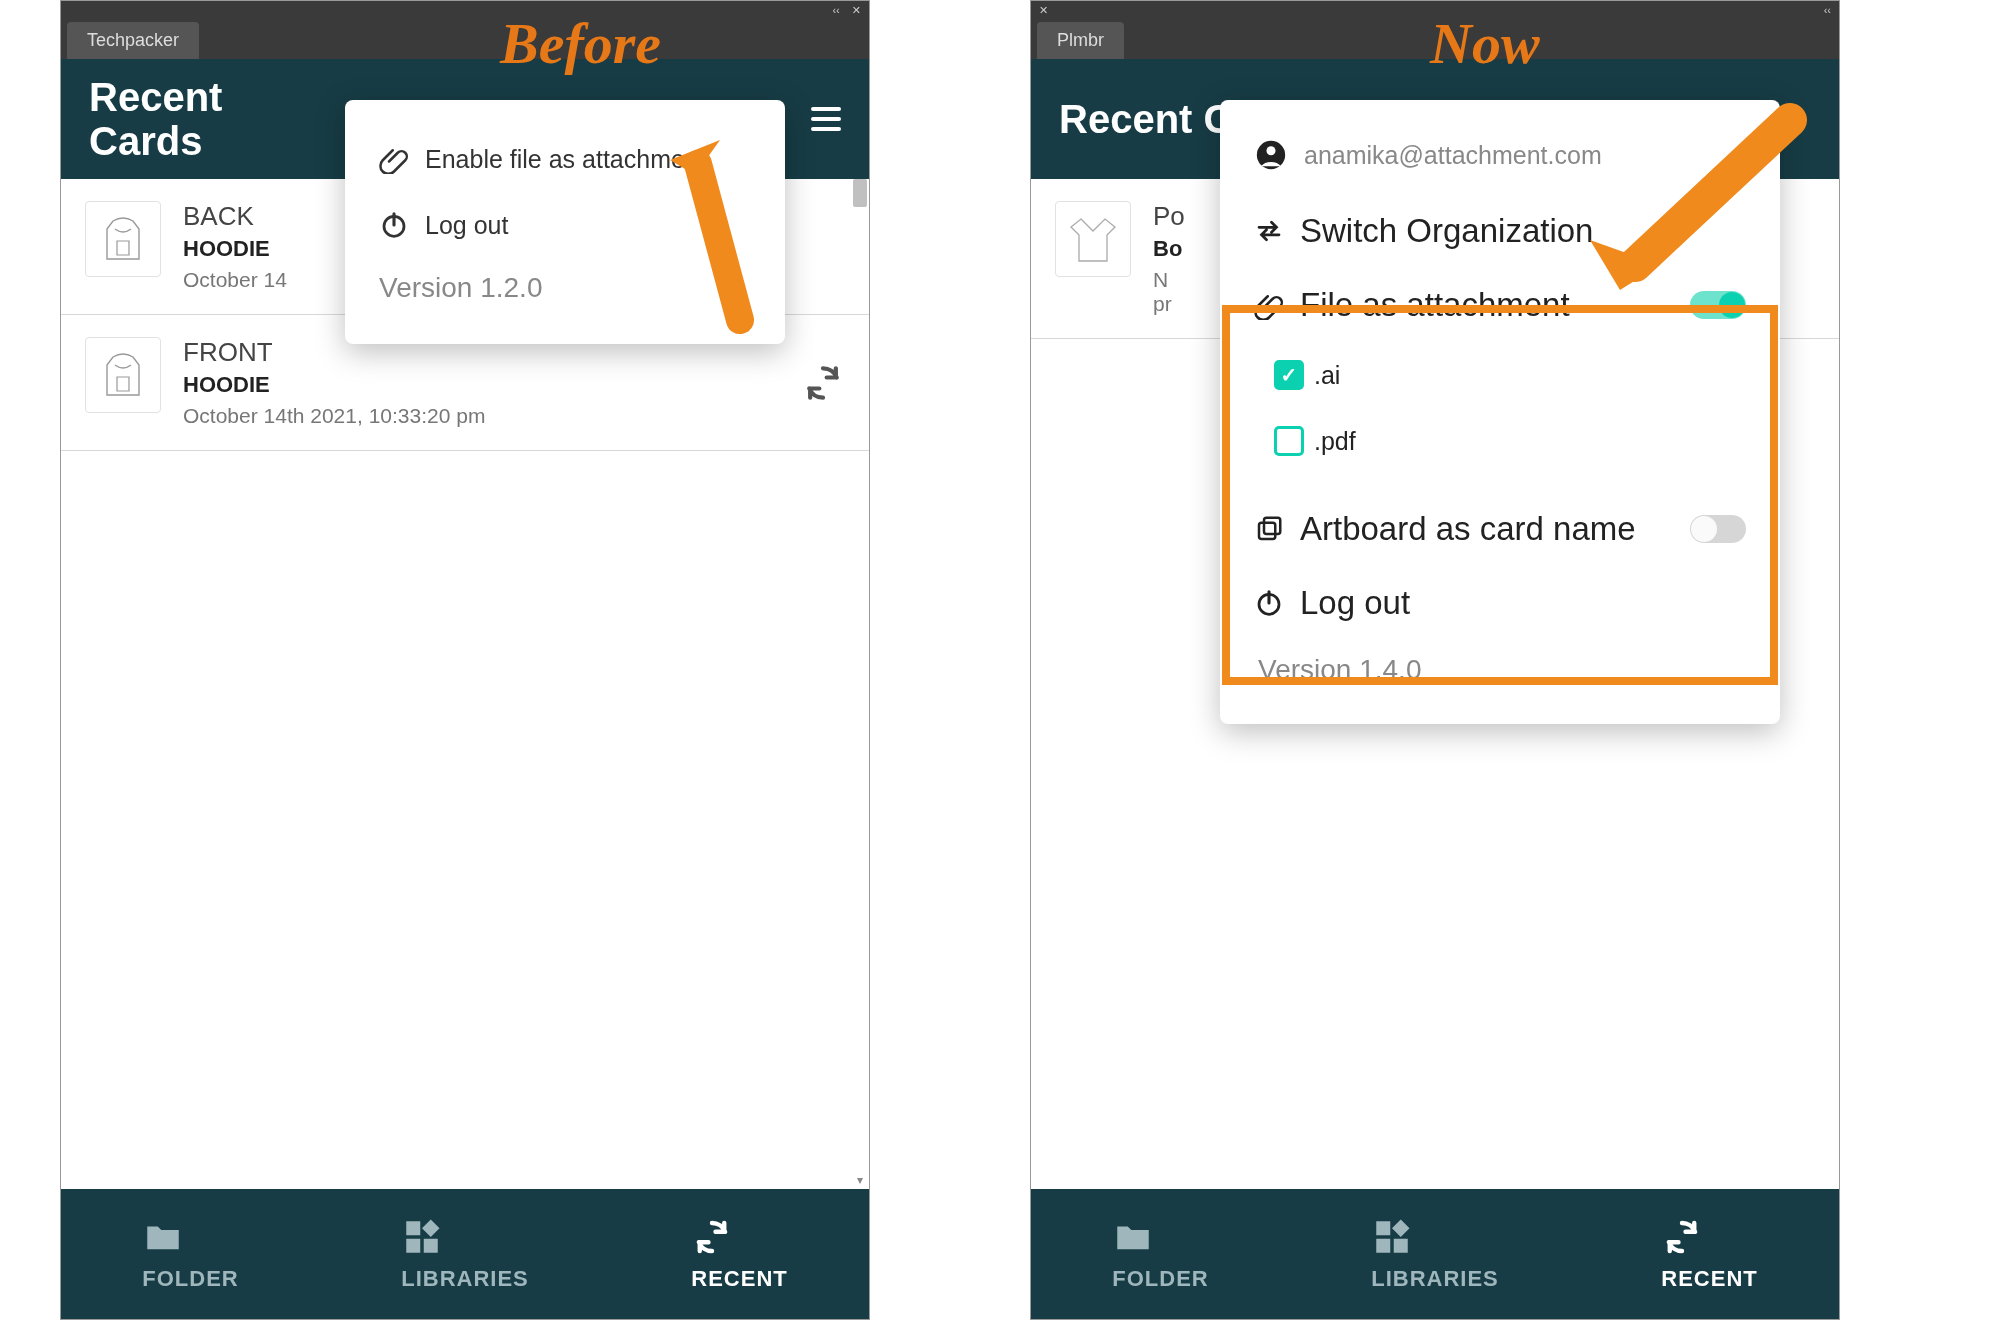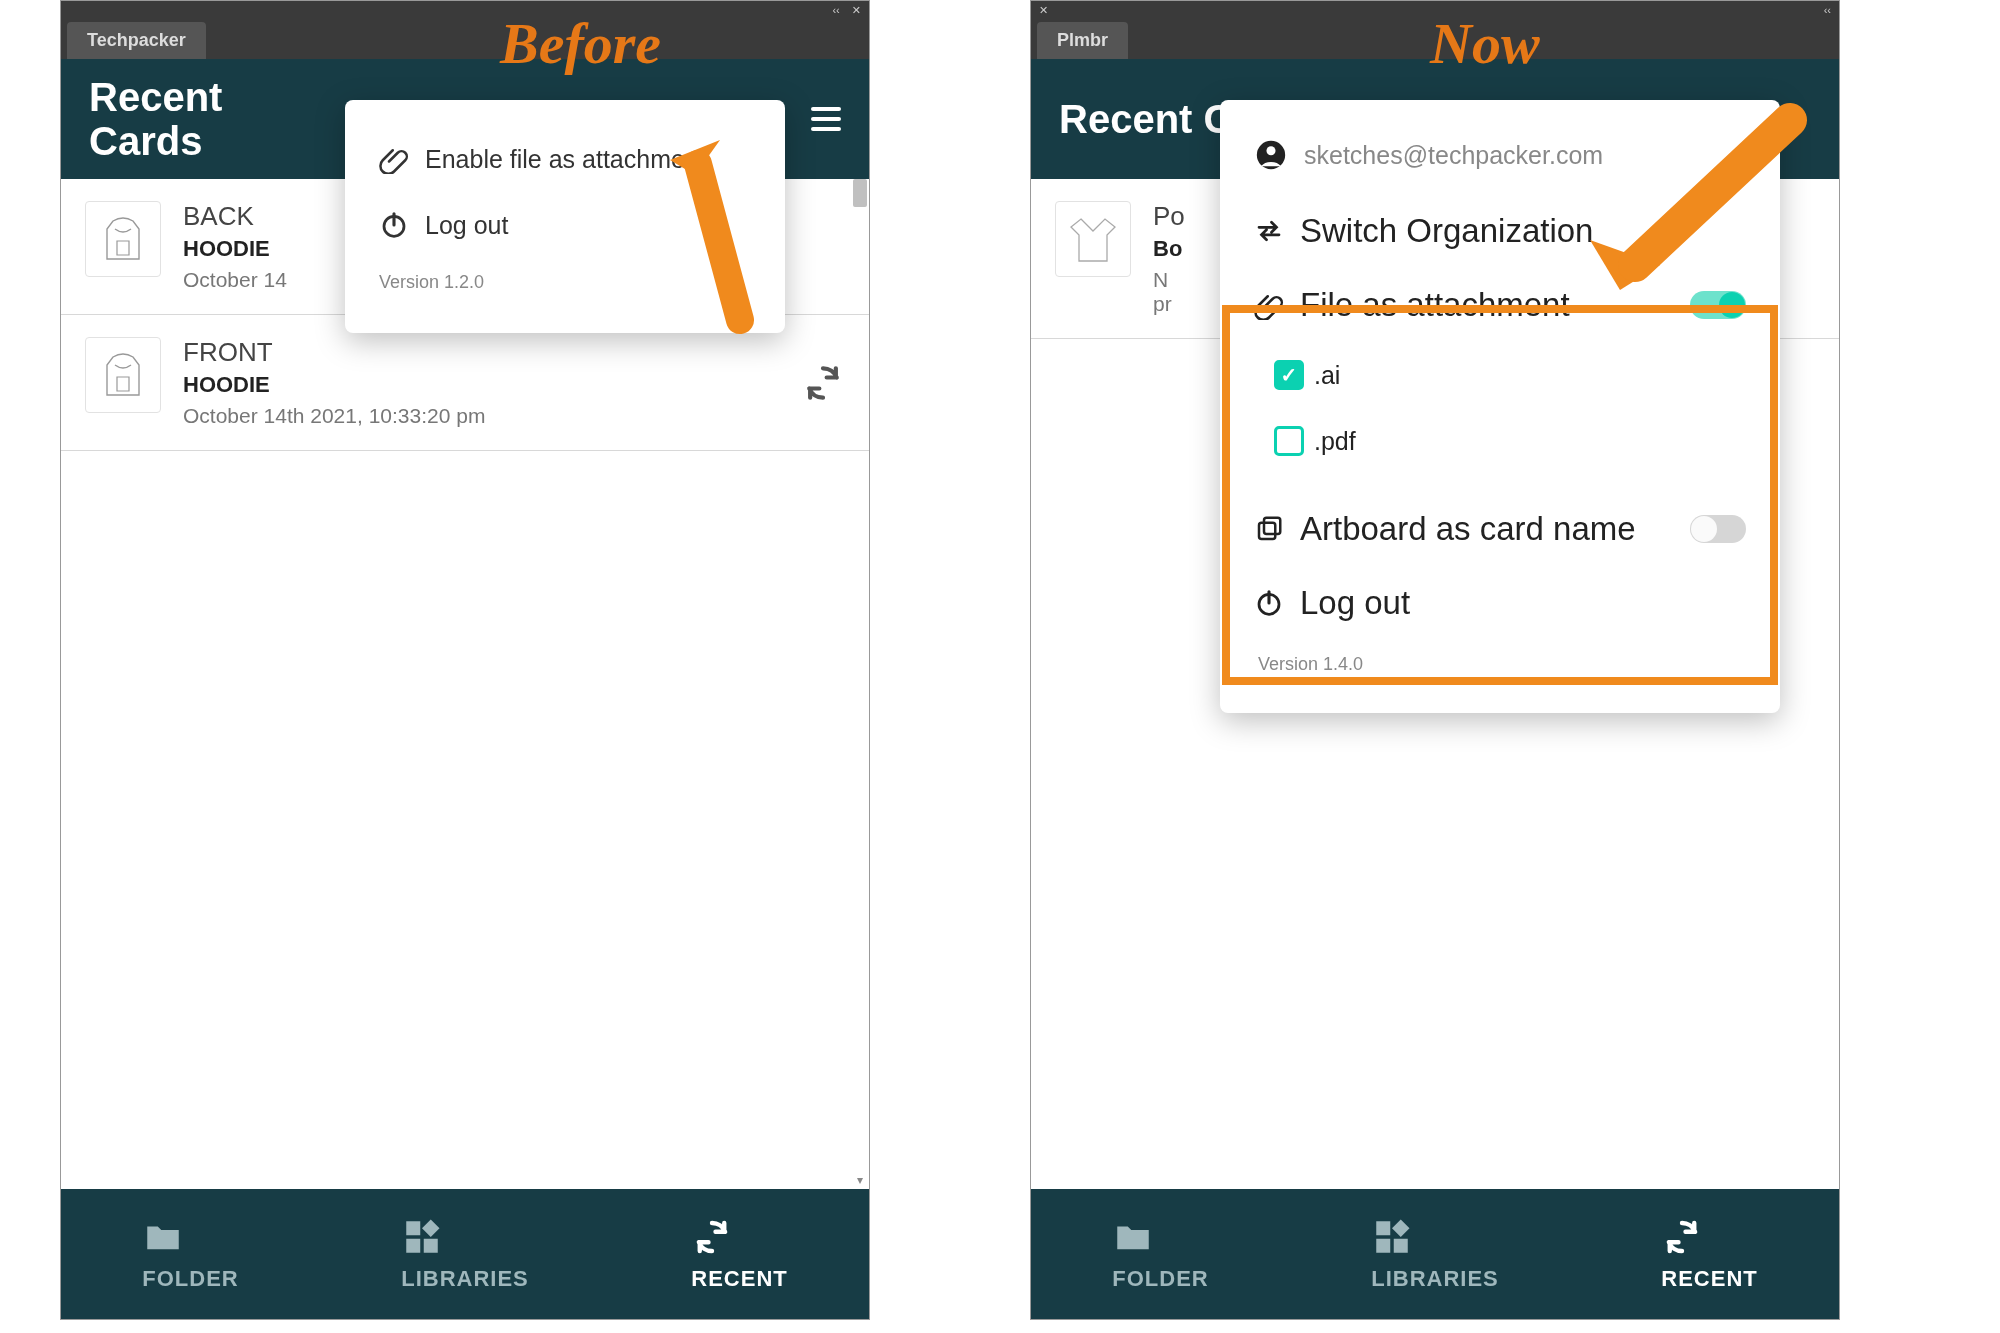--- a/index.html
+++ b/index.html
@@ -48,21 +48,21 @@
       height: 40px;
       background: #3a3a3a;
       display: flex;
       align-items: flex-end;
       padding-left: 6px;
     }
     .tab {
       background: #555;
       color: #ddd;
       font-size: 18px;
-      font-weight: 700;
+      font-weight: 400;
       padding: 8px 20px;
       border-radius: 4px 4px 0 0;
     }
 
     .header-bar {
       background: #173c45;
       color: #fff;
       padding: 18px 28px;
       display: flex;
       align-items: center;
@@ -168,21 +168,21 @@
     }
     .popover-row {
       display: flex;
       align-items: center;
       gap: 16px;
       padding: 18px 4px;
       color: #333;
       font-size: 25px;
     }
     .popover-row .icn { width: 30px; height: 30px; flex-shrink: 0; }
-    .popover-version { color: #888; font-size: 18px; padding: 14px 4px; }
+    .popover-version { color: #888; font-size: 28px; padding: 14px 4px; }
 
     .popover-right {
       left: 1220px; top: 100px;
       width: 560px;
       padding: 28px 34px 24px;
     }
     .account-row {
       display: flex; align-items: center; gap: 16px;
       color: #888; font-size: 25px; padding: 10px 0 22px;
     }
@@ -410,21 +410,21 @@
   </div>
 </div>
 
 <div class="popover popover-right">
   <div class="account-row">
     <svg class="icn" viewBox="0 0 24 24">
         <circle cx="12" cy="12" r="10" fill="#222"></circle>
         <circle cx="12" cy="9" r="3.2" fill="#fff"></circle>
         <path d="M5 20 a8 6 0 0 1 14 0" fill="#fff"></path>
       </svg>
-    <span>sketches@techpacker.com</span>
+    <span>anamika@attachment.com</span>
   </div>
 
   <div class="pop-item">
     <div class="left">
       <svg class="icn" viewBox="0 0 24 24">
           <path d="M4 9 h13 M14 5 l4 4 -4 4 M20 15 H7 M10 11 l-4 4 4 4" fill="none" stroke="#222" stroke-width="2.2" stroke-linecap="round"></path>
         </svg>
       <span>Switch Organization</span>
     </div>
   </div>

